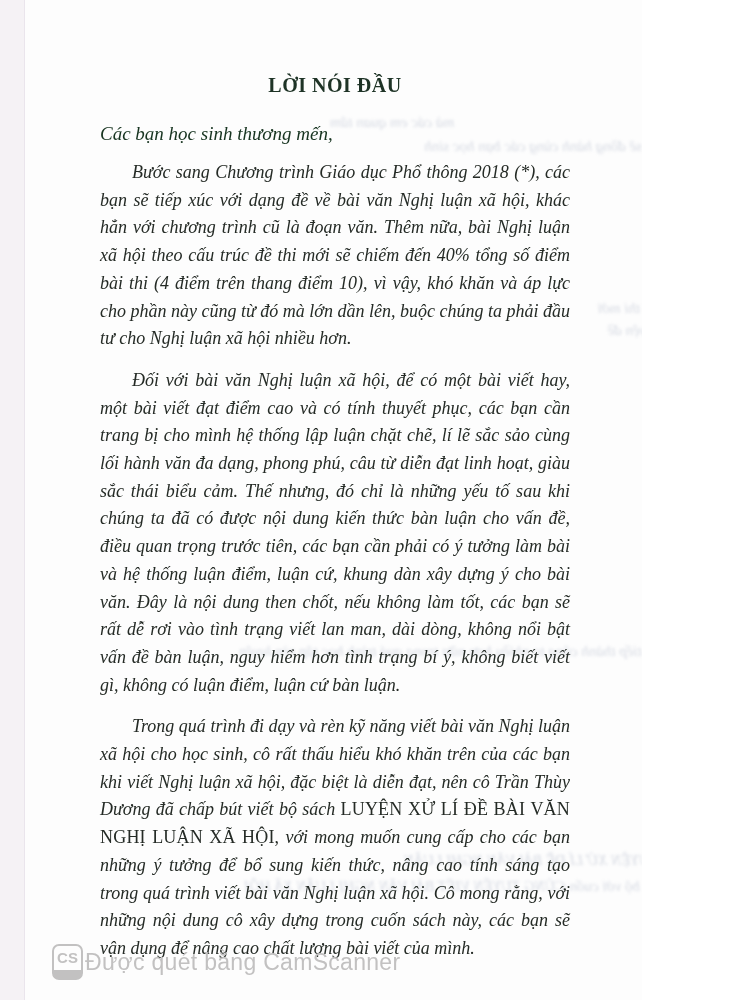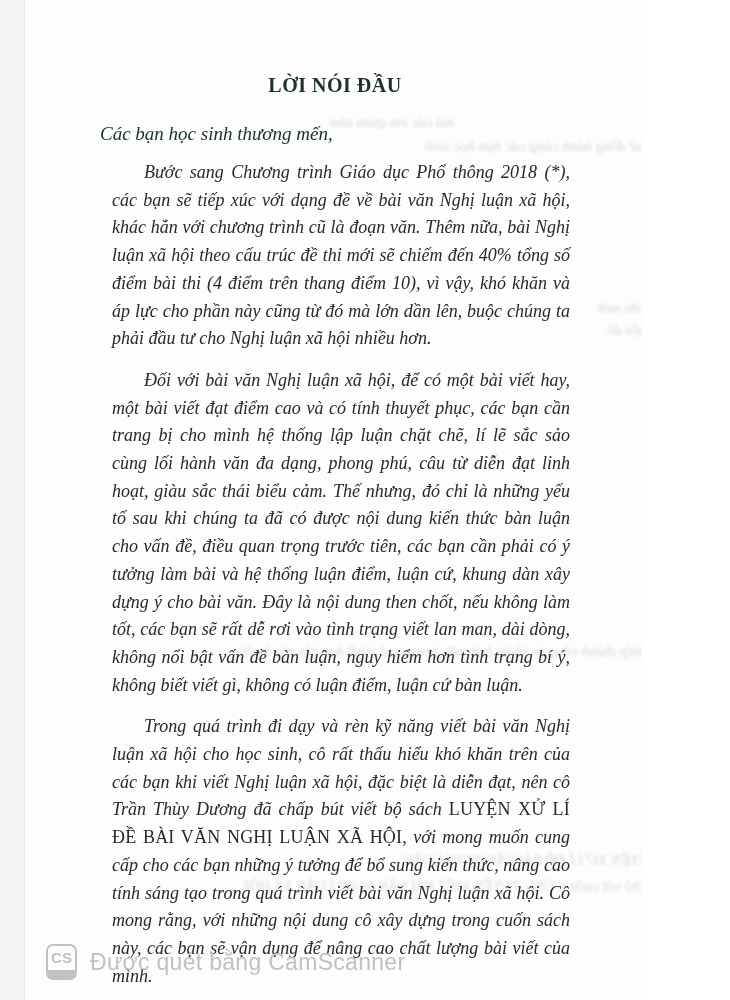--- a/index.html
+++ b/index.html
@@ -57,35 +57,35 @@
     font-size: 19px;
     color: #173420;
     margin: 0 0 14px 0;
   }
   .para {
     font-style: italic;
     font-size: 18px;
     line-height: 27.7px;
     text-align: justify;
     text-indent: 32px;
-    margin: 0 0 14px 12px;
+    margin: 0 0 14px 0;
   }
   .para .inline-bold {
     font-weight: normal;
     font-style: normal;
     letter-spacing: 0.2px;
   }
   
   .watermark {
     position: absolute;
-    left: 46px;
+    left: 52px;
     top: 944px;
     display: flex;
     align-items: center;
-    gap: 13px;
+    gap: 2px;
     z-index: 2;
   }
   .cs-logo {
     position: relative;
     width: 31px;
     height: 36px;
     border: 2.5px solid #c2c1c1;
     border-radius: 7px;
     box-sizing: border-box;
     color: #c2c1c1;

